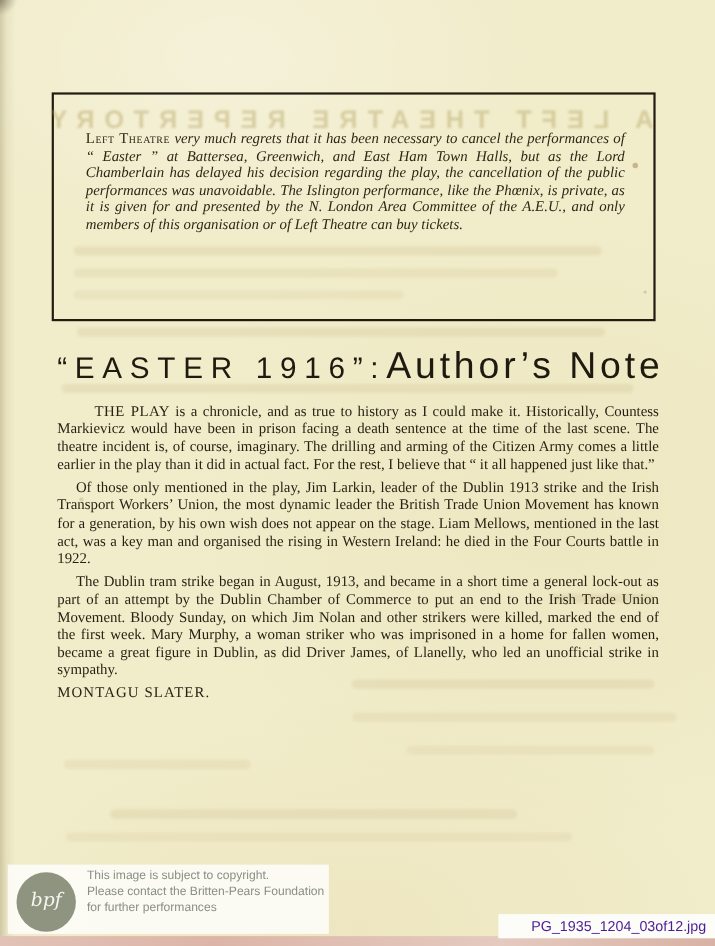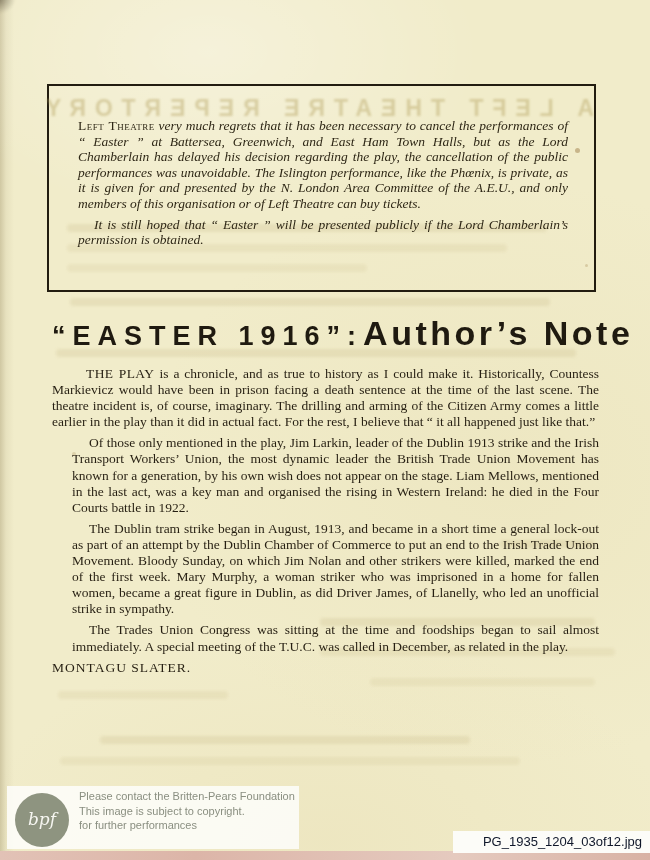--- a/index.html
+++ b/index.html
@@ -61,37 +61,37 @@
     position:relative;z-index:2;
   }
   .notice-box p.second{margin-top:5px;text-indent:16px;}
   .notice-lead{font-style:normal;font-variant:small-caps;letter-spacing:0.5px;}
 
   
   .title{
     position:absolute;left:52px;top:314px;width:547px;
     display:flex;justify-content:space-between;align-items:baseline;
     font-family:"Liberation Sans", sans-serif;
-    font-weight:700;color:#1f1a10;
+    font-weight:400;color:#1f1a10;
     z-index:2;margin:0;
   }
   .title .t-main{font-size:27px;letter-spacing:7px;white-space:nowrap;}
   .title .t-rest{font-size:34px;letter-spacing:3.5px;white-space:nowrap;}
 
   
   .body-text{
     position:absolute;left:52px;top:366px;width:547px;
     color:#261f12;z-index:2;
   }
   .body-text p{
     margin:0 0 5px 0;
     font-size:13.5px;line-height:16.1px;
     text-align:justify;
   }
-  .body-text p.indent{text-indent:17px;margin-left:20px;}
+  .body-text p.indent{text-indent:17px;}
   .p1-lead{letter-spacing:0.4px;margin-left:34px;}
   .signature{
     text-align:right;
     padding-right:86px;
     font-weight:400;
     letter-spacing:1px;
     margin-top:3px !important;
   }
 
   
@@ -127,21 +127,21 @@
   .bottom-strip{
     position:absolute;left:0;bottom:0;width:650px;height:9px;
     background:linear-gradient(90deg,#e2c2b6,#dcb5a8 30%,#e5cabf 70%,#d8b2a4);
     z-index:3;
   }
   .filename{
     position:absolute;left:453px;top:831px;width:197px;height:22px;
     background:#fcfcf8;
     font-family:"Liberation Sans", sans-serif;
     font-size:13px;line-height:22px;
-    color:#0f172a;
+    color:#4c1d95;
     text-align:right;
     padding-right:8px;box-sizing:border-box;
     z-index:5;
   }
 </style>
 </head>
 <body>
 
 <div class="page">
 
@@ -159,43 +159,41 @@
   <div class="ghost-line" style="top:691px;left:58px;width:170px;opacity:.8;"></div>
   <div class="ghost-line" style="top:736px;left:100px;width:370px;"></div>
   <div class="ghost-line" style="top:757px;left:60px;width:460px;opacity:.7;"></div>
 
   <div class="notice-box">
     <div class="ghost-title">A LEFT THEATRE REPERTORY</div>
     <div class="ghost-line" style="top:138px;left:18px;width:480px;"></div>
     <div class="ghost-line" style="top:158px;left:18px;width:440px;opacity:.8;"></div>
     <div class="ghost-line" style="top:178px;left:18px;width:300px;opacity:.7;"></div>
     <p><span class="notice-lead">Left Theatre</span><span> very much regrets that it has been necessary to cancel the performances of “ Easter ” at Battersea, Greenwich, and East Ham Town Halls, but as the Lord Chamberlain has delayed his decision regarding the play, the cancellation of the public performances was unavoidable.  The Islington performance, like the Phœnix, is private, as it is given for and presented by the N. London Area Committee of the A.E.U., and only members of this organisation or of Left Theatre can buy tickets.</span></p>
-    <p class="second">It is still hoped that “ Easter ” will be presented publicly if the Lord Chamberlain’s permission is obtained.</p>
   </div>
 
   <h1 class="title">
     <span class="t-main">“EASTER 1916”:</span>
     <span class="t-rest">Author’s Note</span>
   </h1>
 
   <div class="body-text">
     <p><span class="p1-lead">THE PLAY</span><span> is a chronicle, and as true to history as I could make it.  Historically, Countess Markievicz would have been in prison facing a death sentence at the time of the last scene.  The theatre incident is, of course, imaginary.  The drilling and arming of the Citizen Army comes a little earlier in the play than it did in actual fact.  For the rest, I believe that “ it all happened just like that.”</span></p>
     <p class="indent">Of those only mentioned in the play, Jim Larkin, leader of the Dublin 1913 strike and the Irish Transport Workers’ Union, the most dynamic leader the British Trade Union Movement has known for a generation, by his own wish does not appear on the stage.  Liam Mellows, mentioned in the last act, was a key man and organised the rising in Western Ireland: he died in the Four Courts battle in 1922.</p>
     <p class="indent">The Dublin tram strike began in August, 1913, and became in a short time a general lock-out as part of an attempt by the Dublin Chamber of Commerce to put an end to the Irish Trade Union Movement.  Bloody Sunday, on which Jim Nolan and other strikers were killed, marked the end of the first week.  Mary Murphy, a woman striker who was imprisoned in a home for fallen women, became a great figure in Dublin, as did Driver James, of Llanelly, who led an unofficial strike in sympathy.</p>
-    <p class="indent">The Trades Union Congress was sitting at the time and foodships began to sail almost immediately.  A special meeting of the T.U.C. was called in December, as related in the play.</p>
     <p class="signature">MONTAGU SLATER.</p>
   </div>
 
   <div class="watermark">
     <div class="logo-circle">
       <span>bpf</span>
     </div>
     <div class="wm-text">
+      <div>This image is subject to copyright.</div>
       <div>Please contact the Britten-Pears Foundation</div>
-      <div>This image is subject to copyright.</div>
       <div>for further performances</div>
       <div class="wm-email">enquiries@brittenpears.org</div>
     </div>
   </div>
 
   <div class="bottom-strip"></div>
   <div class="filename">PG_1935_1204_03of12.jpg</div>
 
 </div>
 

